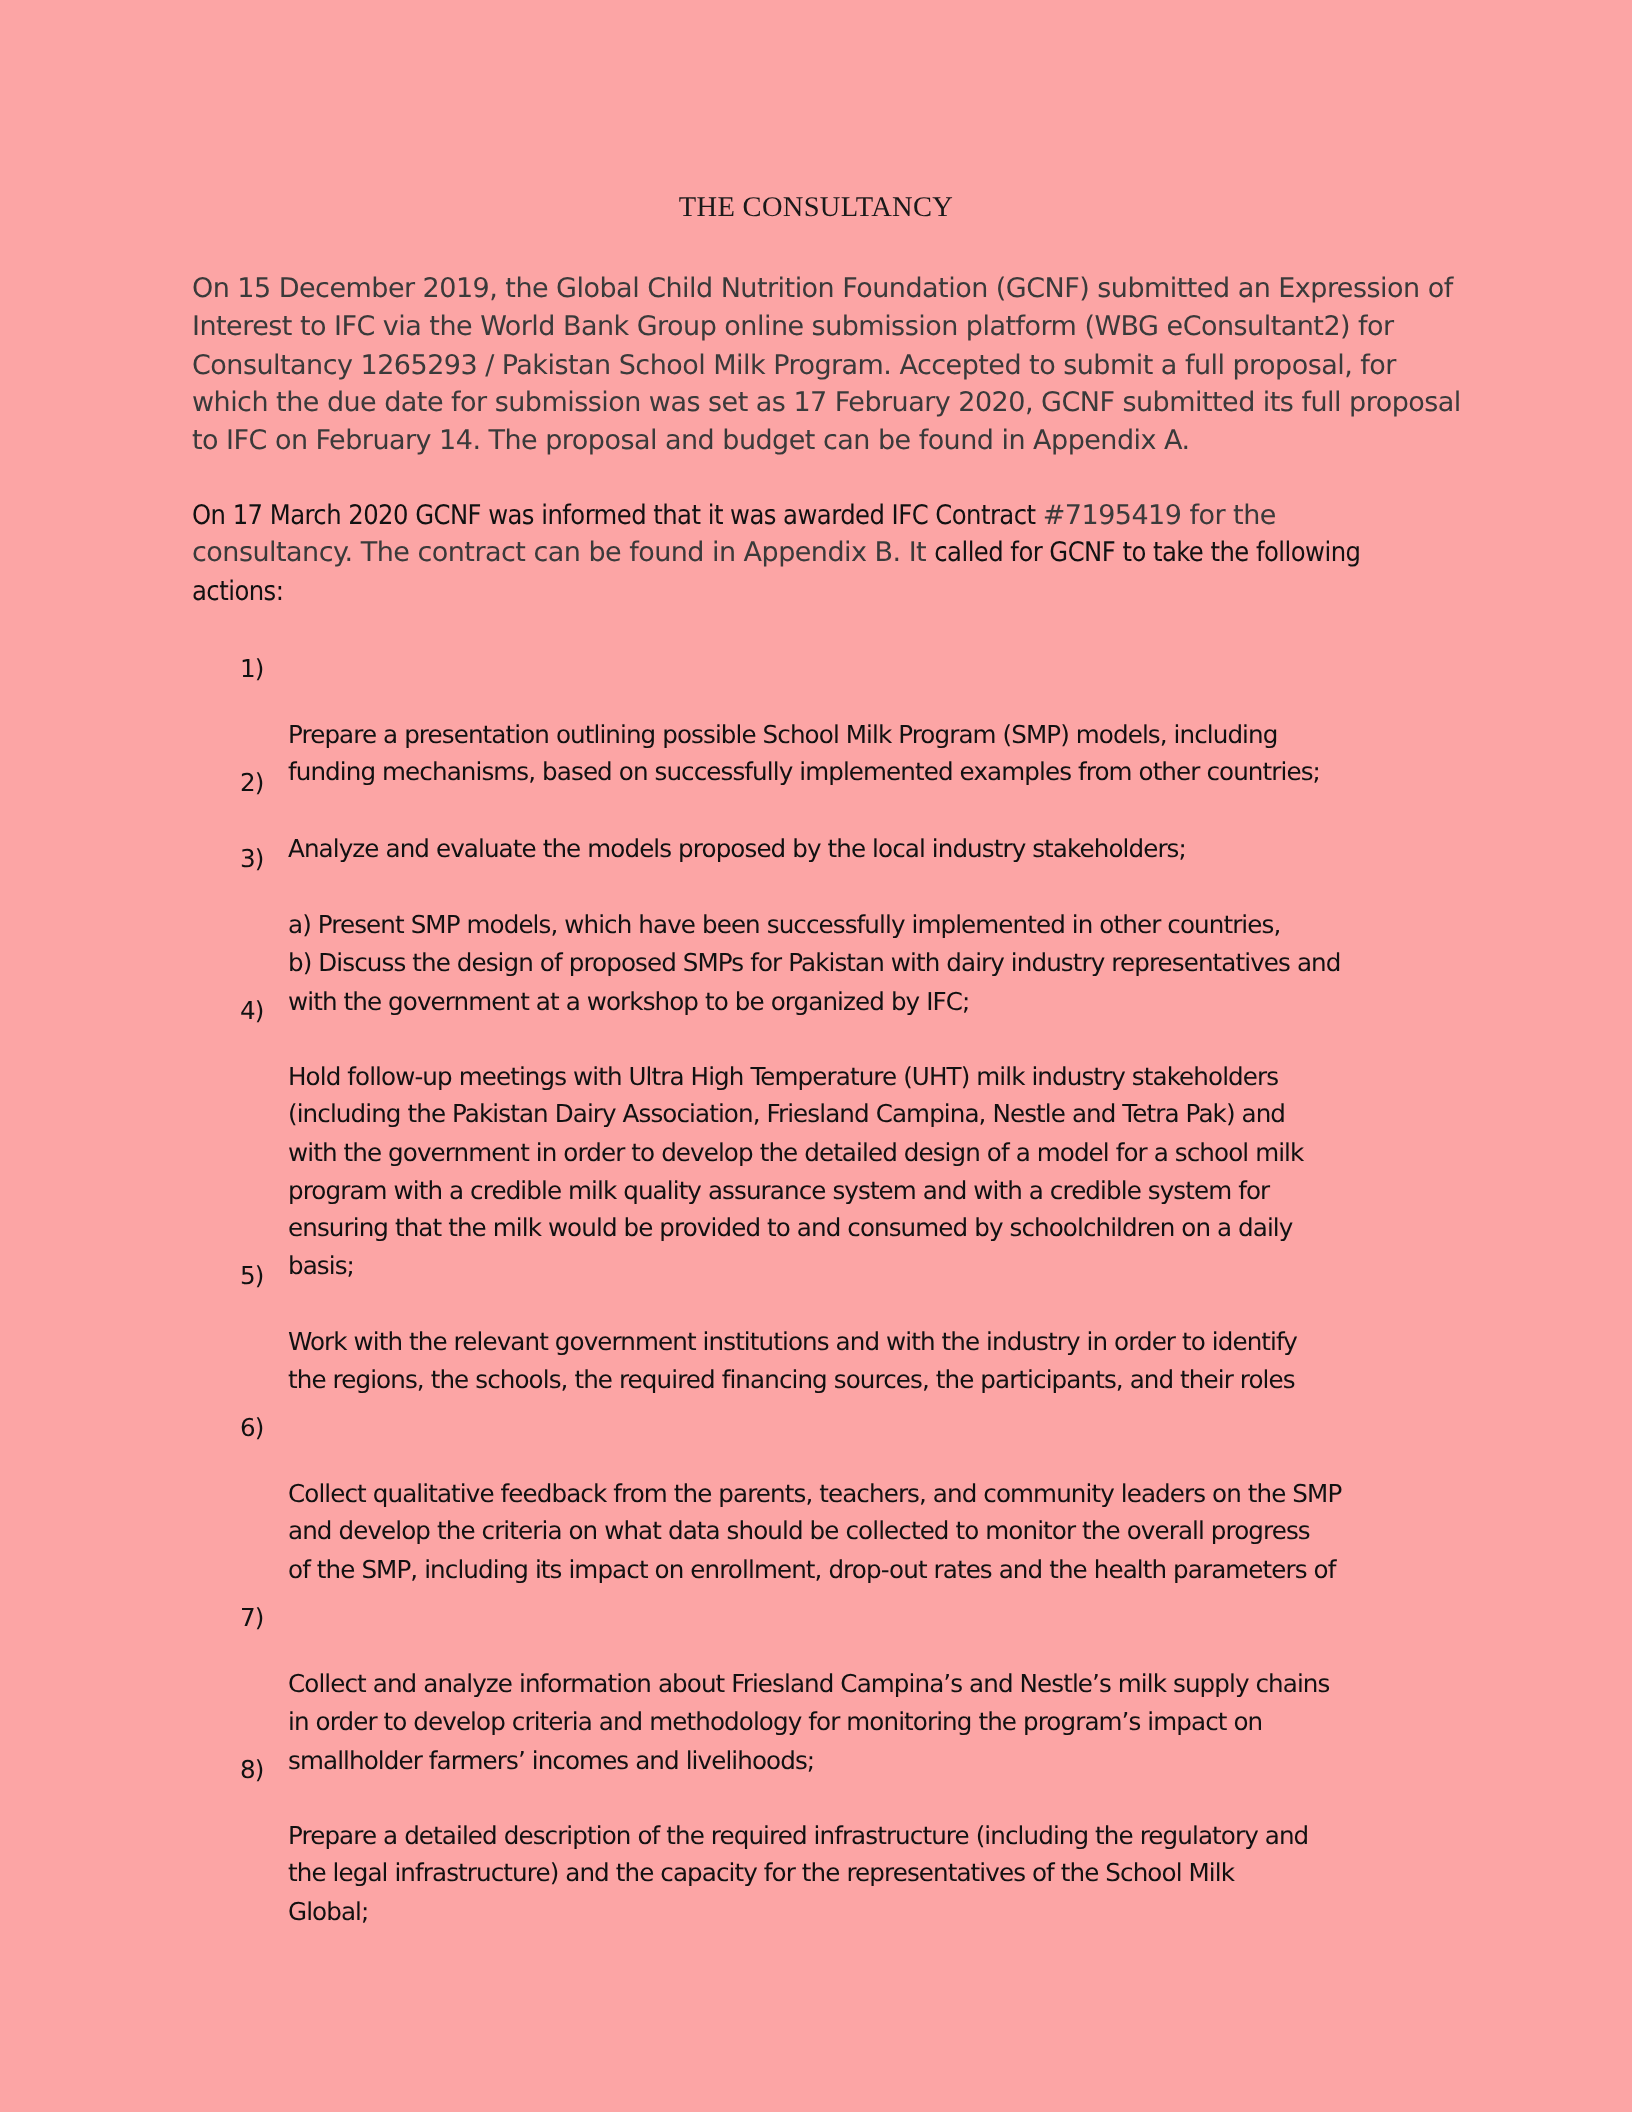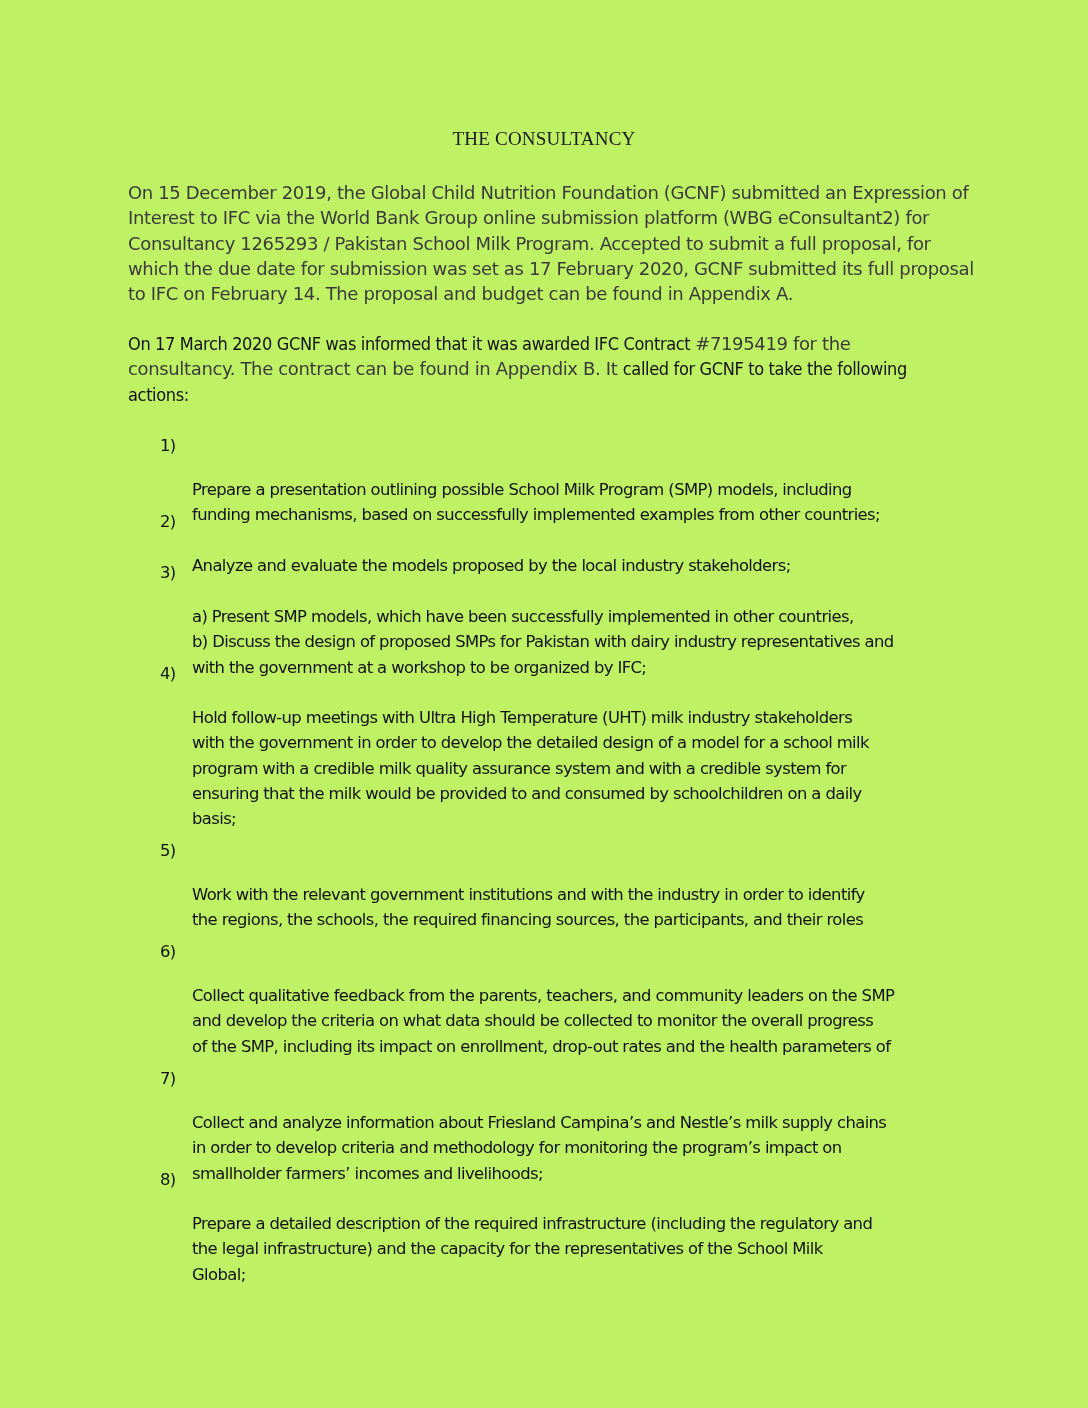--- a/index.html
+++ b/index.html
@@ -1,17 +1,17 @@
 <!DOCTYPE html>
 <html><head>
 <meta charset="utf-8">
 <style>
   html, body { margin: 0; padding: 0; background: #ffffff; }
   body { width: 1088px; height: 1408px; position: relative; overflow: hidden; }
-  .page { position: absolute; left: 0; top: 0; width: 1088px; height: 1408px; background: #bef264; }
+  .page { position: absolute; left: 0; top: 0; width: 1088px; height: 1408px; background: #fca5a5; }
   .title {
     position: absolute; left: 0; width: 1088px; top: 128px;
     text-align: center; font-family: "Liberation Serif", serif;
     font-size: 19px; color: #1a1a1a; letter-spacing: 0.2px;
   }
   .para {
     position: absolute; left: 128px; width: 860px;
     font-family: "DejaVu Sans", sans-serif; font-size: 18px;
     line-height: 25.3px; color: #3a3a3a; letter-spacing: -0.35px;
   }
@@ -64,20 +64,21 @@
       <span class="line">a) Present SMP models, which have been successfully implemented in other countries,</span>
       <span class="line">b) Discuss the design of proposed SMPs for Pakistan with dairy industry representatives and</span>
       <span class="line">with the government at a workshop to be organized by IFC;</span>
     </div>
   </div>
 
   <div class="list-item" style="top:661px;">
     <span class="num">4)</span>
     <div class="body">
       <span class="line">Hold follow-up meetings with Ultra High Temperature (UHT) milk industry stakeholders</span>
+      <span class="line">(including the Pakistan Dairy Association, Friesland Campina, Nestle and Tetra Pak) and</span>
       <span class="line">with the government in order to develop the detailed design of a model for a school milk</span>
       <span class="line">program with a credible milk quality assurance system and with a credible system for</span>
       <span class="line">ensuring that the milk would be provided to and consumed by schoolchildren on a daily</span>
       <span class="line">basis;</span>
     </div>
   </div>
 
   <div class="list-item" style="top:838px;">
     <span class="num">5)</span>
     <div class="body">

